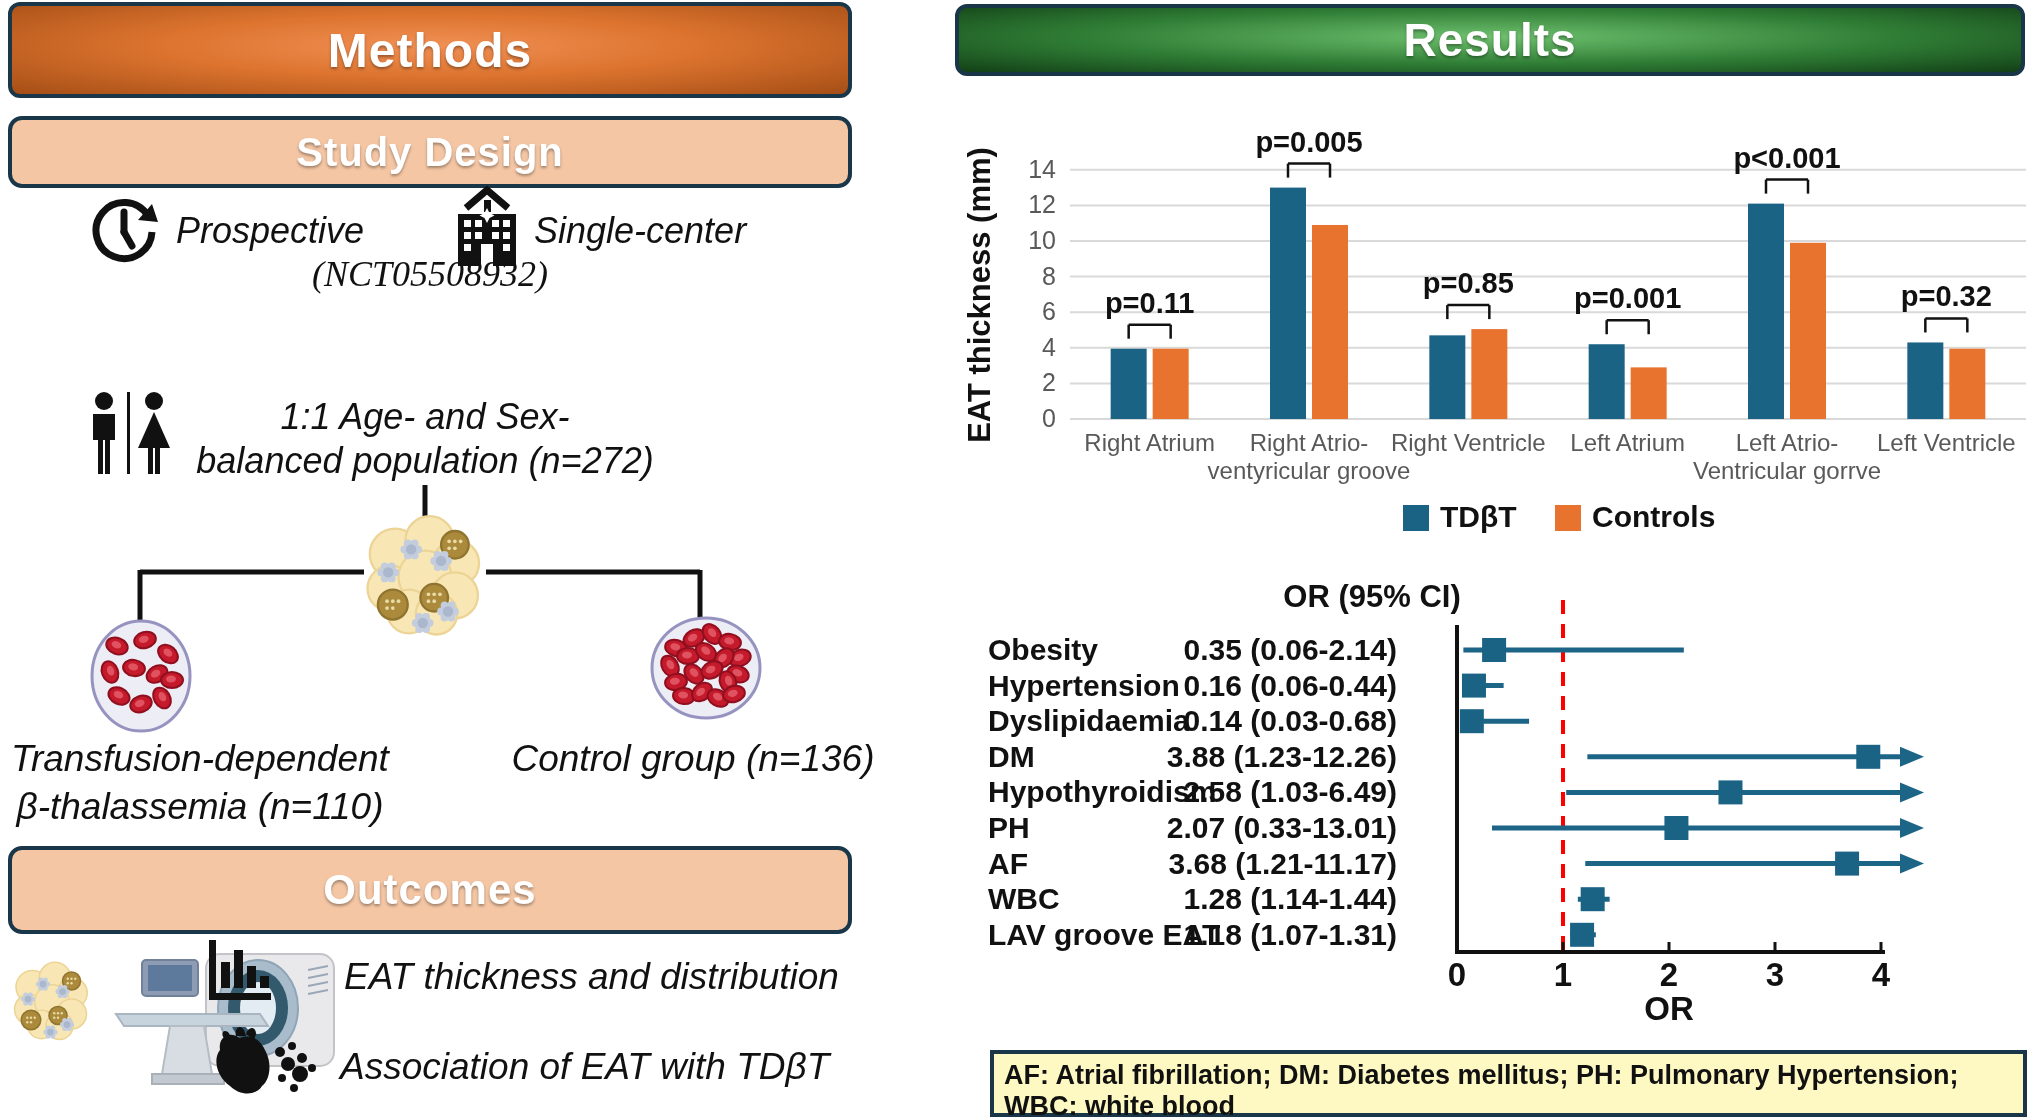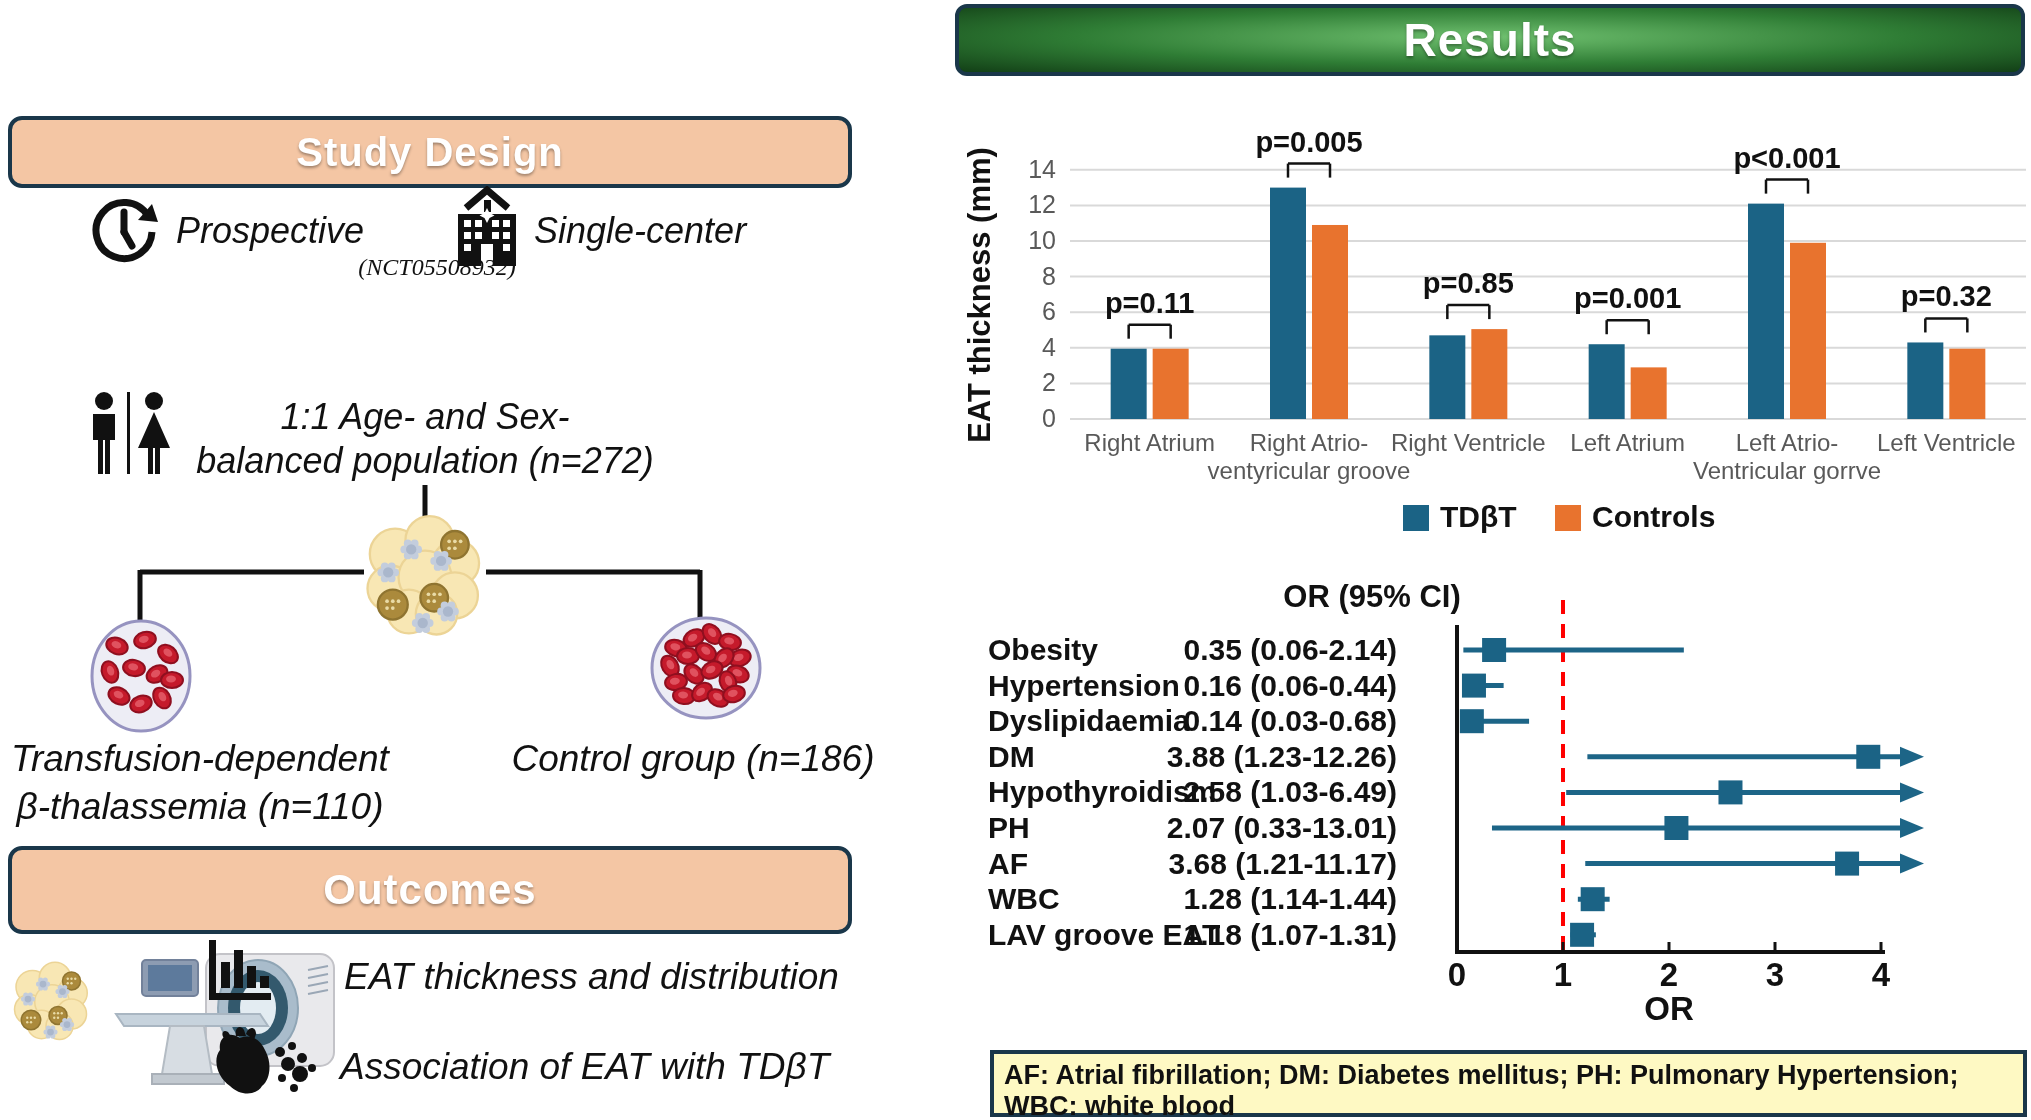--- a/index.html
+++ b/index.html
@@ -18,20 +18,23 @@
   .serif{font-family:"Liberation Serif",serif;}
   .footbox{border:4px solid #1a374a;background:#fef9c3;box-sizing:border-box;
            font-weight:bold;font-size:27px;line-height:31px;padding:6px 10px;}
   svg{display:block;}
 </style>
 </head>
 <body>
 
 <div id="stage">
 
+  <div class="abs band methods-grad" style="left:8px;top:2px;width:844px;height:96px;border-radius:12px;">
+    <div class="band-title" style="font-size:48px;">Methods</div>
+  </div>
 
   <div class="abs band peach" style="left:8px;top:116px;width:844px;height:72px;">
     <div class="band-title" style="font-size:40px;">Study Design</div>
   </div>
 
   <div class="abs" style="left:86px;top:194px;">
     <svg width="76" height="76" viewBox="0 0 76 76">
       <path d="M 62 22 A 28 28 0 1 0 66 38" fill="none" stroke="#111" stroke-width="7"></path>
       <polygon points="66,10 72,28 52,26" fill="#111"></polygon>
       <line x1="38" y1="38" x2="38" y2="18" stroke="#111" stroke-width="7" stroke-linecap="round"></line>
@@ -56,21 +59,21 @@
           <rect x="55" y="46" width="7" height="7"></rect>
         <rect x="16" y="58" width="7" height="7"></rect>
           <rect x="55" y="58" width="7" height="7"></rect>
         <rect x="33" y="58" width="12" height="22"></rect>
       </g>
       <path d="M39 22 l2.5 5 5 2.5 -5 2.5 -2.5 5 -2.5 -5 -5 -2.5 5 -2.5 z" fill="#fff"></path>
     </svg>
   </div>
   <div class="abs txt" style="left:534px;top:210px;font-size:36px;">Single-center</div>
 
-  <div class="abs txt serif center" style="left:0;top:254px;width:860px;font-size:24px;padding-left:7px;">(NCT05508932)</div>
+  <div class="abs txt serif center" style="left:0;top:254px;width:860px;font-size:36px;">(NCT05508932)</div>
 
 
   <div class="abs" style="left:80px;top:390px;">
     <svg width="100" height="90" viewBox="0 0 100 90">
       <g fill="#111">
         <circle cx="24" cy="11" r="9"></circle>
         <path d="M13 24 h22 v26 h-5 v34 h-5 v-34 h-2 v34 h-5 v-34 h-5 z"></path>
         <circle cx="74" cy="11" r="9"></circle>
         <path d="M74 22 l16 36 h-10 v26 h-5 v-26 h-2 v26 h-5 v-26 h-10 z"></path>
         <rect x="47" y="2" width="3" height="82"></rect>
@@ -260,21 +263,21 @@
         <ellipse cx="-1" cy="-1" rx="5" ry="3.5" fill="#e0525f"></ellipse>
       </g>
       <g transform="translate(734,214) rotate(-15)">
         <ellipse cx="0" cy="0" rx="11" ry="8" fill="#c51a2b" stroke="#8f0f1f" stroke-width="2"></ellipse>
         <ellipse cx="-1" cy="-1" rx="5" ry="3.5" fill="#e0525f"></ellipse>
       </g>
     </svg>
 
   <div class="abs txt center" style="left:0;top:738px;width:400px;font-size:37px;">Transfusion-dependent</div>
   <div class="abs txt center" style="left:0;top:786px;width:400px;font-size:37px;">β-thalassemia (n=110)</div>
-  <div class="abs txt center" style="left:483px;top:738px;width:420px;font-size:37px;">Control group (n=186)</div>
+  <div class="abs txt center" style="left:483px;top:738px;width:420px;font-size:37px;">Control group (n=136)</div>
 
   <div class="abs band peach" style="left:8px;top:846px;width:844px;height:88px;">
     <div class="band-title" style="font-size:42px;">Outcomes</div>
   </div>
 
   <svg id="outcome-cluster-svg" class="abs" style="left:0;top:950px;" width="110" height="115" viewBox="0 0 110 115">
       <g transform="translate(52,52) scale(0.75)">
         <circle cx="-26" cy="-20" r="22" fill="#f8e7b4" stroke="#ecd496" stroke-width="2"></circle>
         <circle cx="4" cy="-32" r="21" fill="#f8e7b4" stroke="#ecd496" stroke-width="2"></circle>
         <circle cx="27" cy="-12" r="20" fill="#f8e7b4" stroke="#ecd496" stroke-width="2"></circle>

